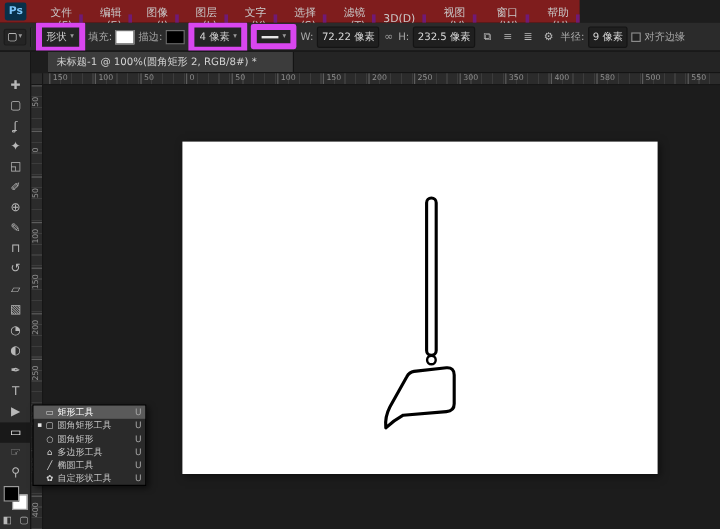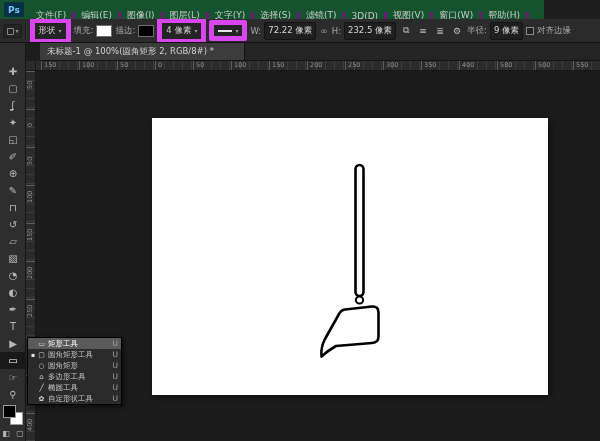--- a/index.html
+++ b/index.html
@@ -1,21 +1,21 @@
 <!DOCTYPE html>
 <html><head>
 <meta charset="utf-8">
 <style>
   html,body{margin:0;padding:0;background:#0d0d0d;}
   .app{position:relative;width:600px;height:441px;background:#1d1d1d;overflow:hidden;
        font-family:"DejaVu Sans","Liberation Sans",sans-serif;user-select:none;}
 
   
-  .menubar{position:absolute;left:0;top:0;width:544px;height:19px;background:#14532d;
-           border-bottom:1px solid #000;display:flex;align-items:stretch;z-index:5;}
+  .menubar{position:absolute;left:0;top:0;width:483px;height:19px;background:#7f1d1d;
+           border-bottom:1px solid #000;display:flex;align-items:stretch;z-index:5;text-align:right;}
   .ps-logo{width:20px;height:15px;margin:2px 6px 0 4px;background:#083049;color:#7cc4f8;
            font-size:9px;font-weight:bold;display:flex;align-items:center;justify-content:center;border-radius:2px;}
   .menu-item{display:flex;align-items:center;padding:0 6px;font-size:9px;color:#c9c9c9;
              border-right:3px solid #701a75;cursor:default;margin-top:12px;}
 
   
   .optionsbar{position:absolute;left:0;top:19px;width:600px;height:24px;background:#2b2b2b;
               border-bottom:1px solid #121212;display:flex;align-items:center;gap:3px;
               padding:0 3px;font-size:8.5px;color:#b5b5b5;white-space:nowrap;overflow:hidden;
               box-sizing:border-box;z-index:5;}

